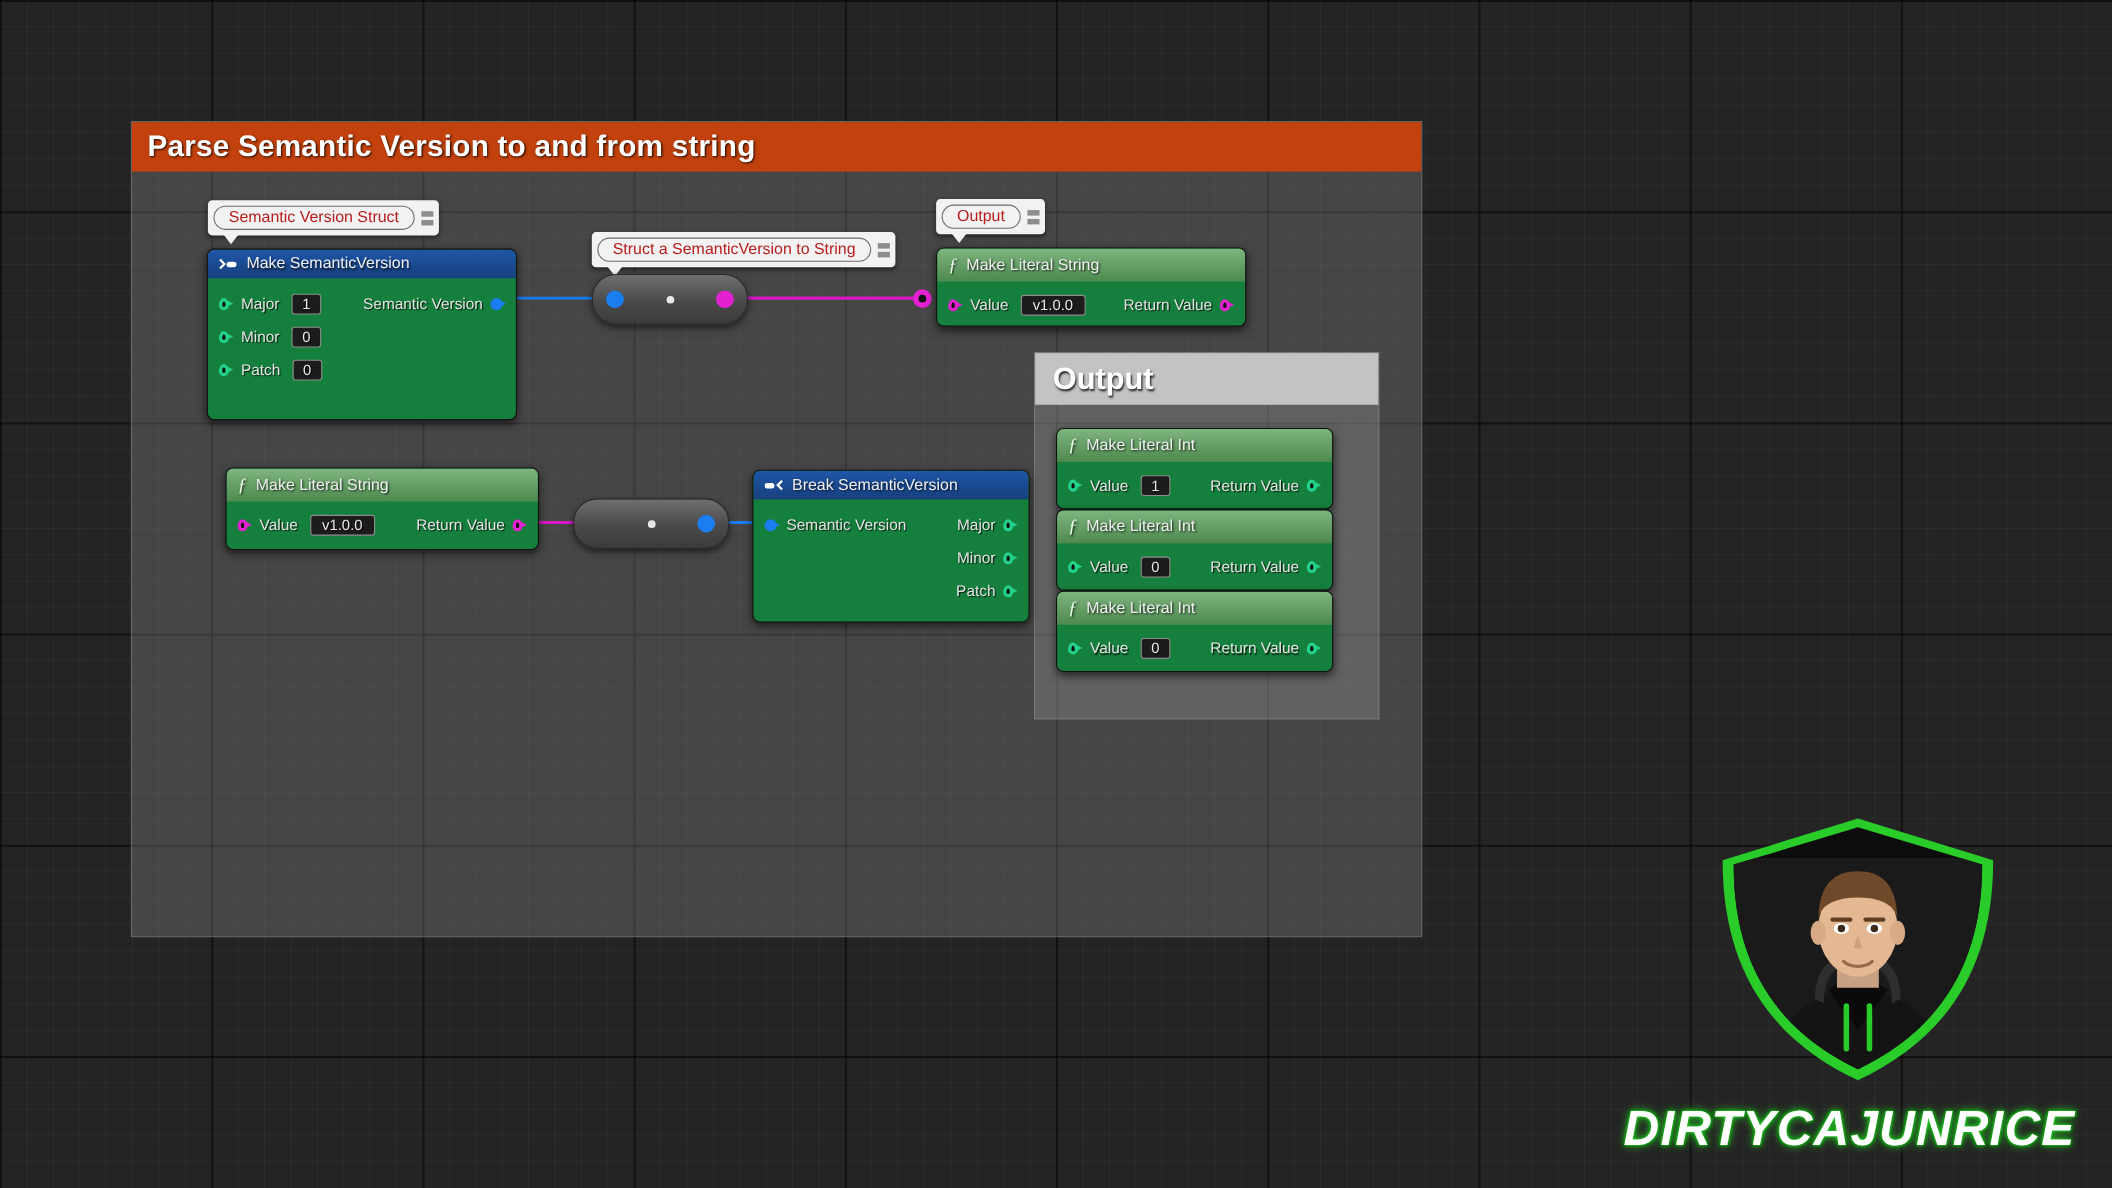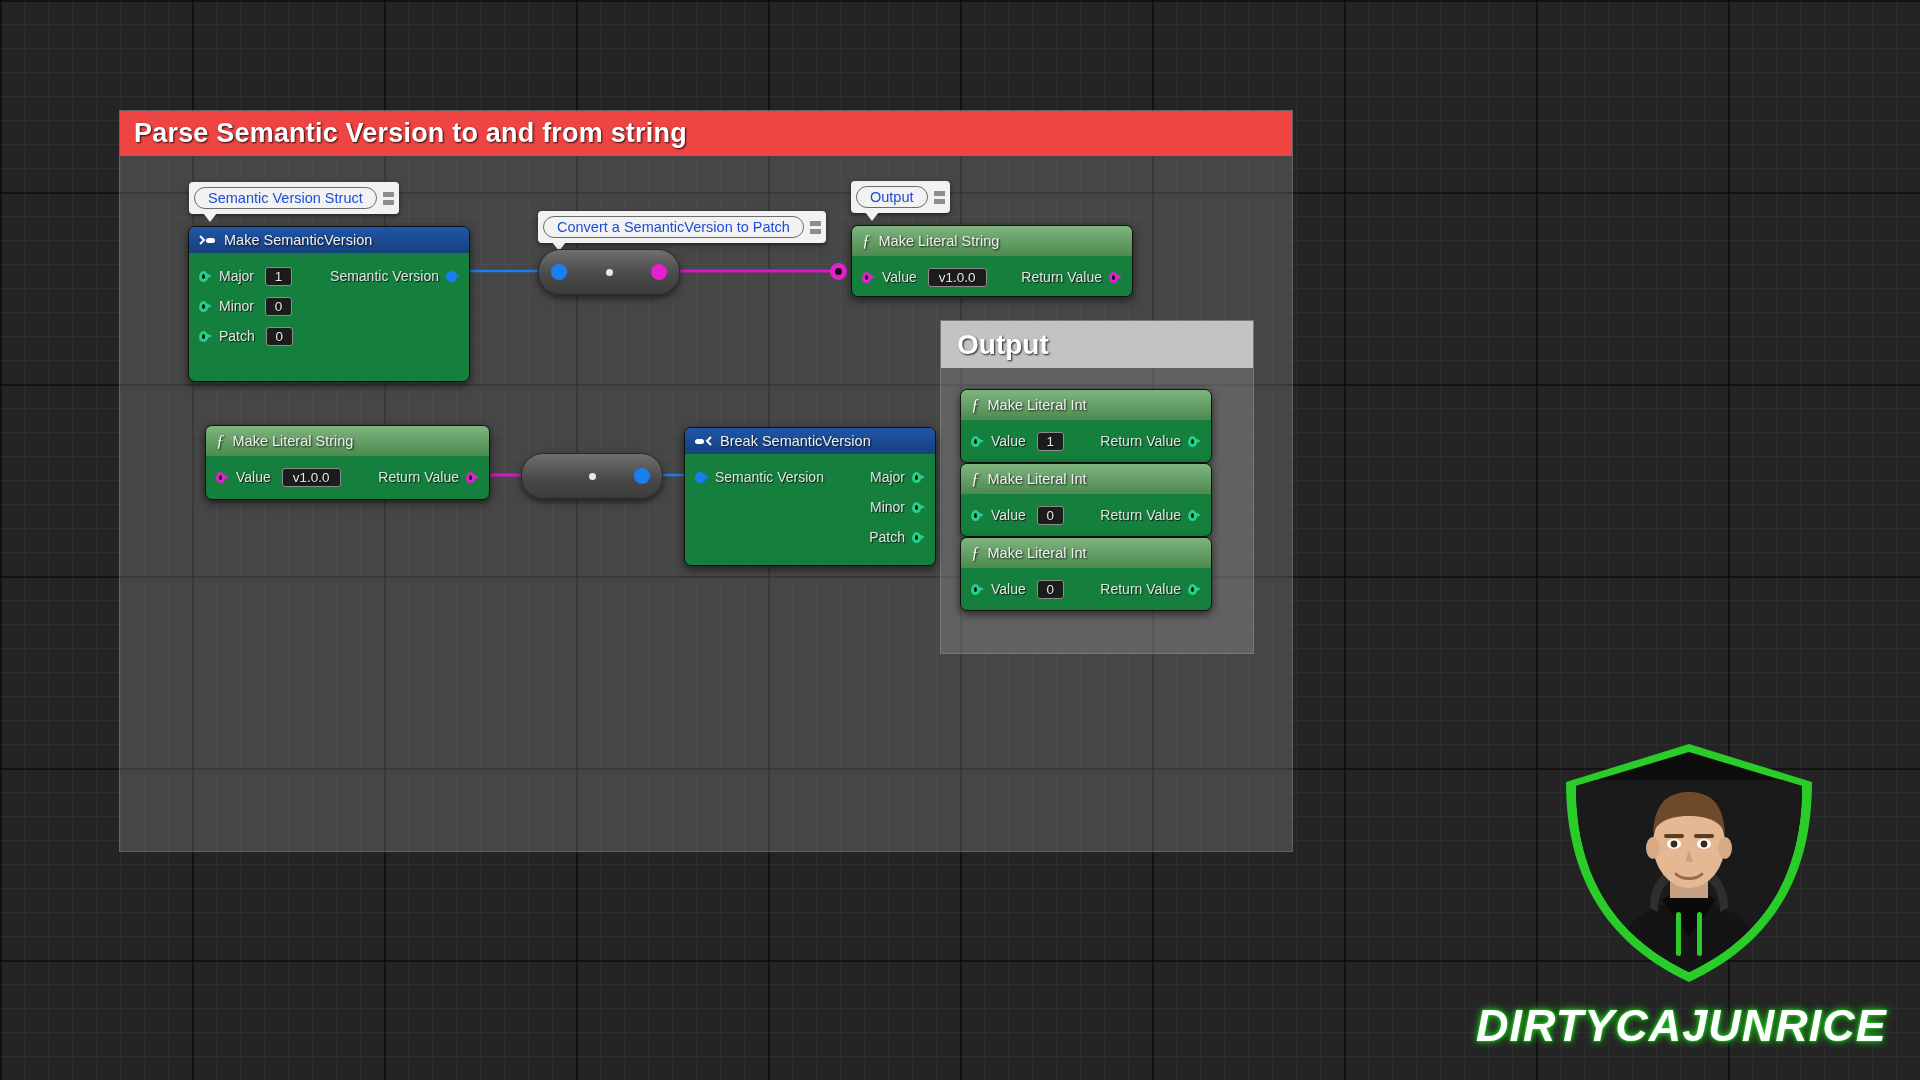--- a/index.html
+++ b/index.html
@@ -15,38 +15,38 @@
       linear-gradient(to bottom,rgba(255,255,255,.035) 1px,transparent 1px);
       background-size:24px 24px;}
   .grid-lg{background-image:
       linear-gradient(to right,rgba(0,0,0,.55) 2px,transparent 2px),
       linear-gradient(to bottom,rgba(0,0,0,.55) 2px,transparent 2px);
       background-size:192px 192px;}
 
   
   #comment-main{position:absolute;left:119px;top:110px;width:1172px;height:740px;
       background:rgba(150,150,150,.30);border:1px solid rgba(190,190,190,.25);}
-  #comment-main .cbar{height:45px;background:#ef4444;display:flex;align-items:center;
+  #comment-main .cbar{height:45px;background:#c2410c;display:flex;align-items:center;
       padding:0 14px;box-sizing:border-box;}
   #comment-main .ctitle{font-size:27px;font-weight:bold;color:#ffffff;
       text-shadow:1px 1px 2px rgba(0,0,0,.85);letter-spacing:.2px;}
 
   #comment-output{position:absolute;left:940px;top:320px;width:312px;height:332px;
       background:rgba(150,150,150,.34);border:1px solid rgba(190,190,190,.25);}
   #comment-output .cbar{height:47px;background:#c3c3c3;display:flex;align-items:center;
       padding:0 16px;box-sizing:border-box;}
   #comment-output .ctitle{font-size:28px;font-weight:bold;color:#ffffff;
       text-shadow:1px 1px 2px rgba(0,0,0,.85);}
 
   
   .bubble{position:absolute;background:#f2f2f2;border-radius:4px;
       display:flex;align-items:center;padding:3px 5px;box-sizing:border-box;
       box-shadow:0 2px 5px rgba(0,0,0,.5);}
   .bubble .pill{border:1.6px solid #6b6b6b;border-radius:13px;padding:2px 13px;
-      font-size:14.5px;color:#1d4ed8;white-space:nowrap;}
+      font-size:14.5px;color:#b91c1c;white-space:nowrap;}
   .bubble .dots{display:flex;flex-direction:column;gap:3px;margin-left:6px;}
   .bubble .dots i{display:block;width:11px;height:5px;background:#8d8d8d;}
   .bubble:after{content:"";position:absolute;left:14px;bottom:-8px;
       width:0;height:0;border-left:7px solid transparent;border-right:7px solid transparent;
       border-top:9px solid #f2f2f2;}
 
   
   .node{position:absolute;border-radius:7px;background:#15803d;
       box-shadow:0 3px 8px rgba(0,0,0,.6);border:1px solid #111;overflow:hidden;}
   .node .hdr{display:flex;align-items:center;gap:8px;padding:5px 10px;
@@ -175,21 +175,21 @@
       <div class="row">
         <span class="pin int"></span>
         <span class="lbl">Patch</span>
         <span class="valbox">0</span>
       </div>
 
     </div>
   </div>
 
   <div class="bubble" style="left:538px;top:211px;height:32px;">
-    <span class="pill">Convert a SemanticVersion to Patch</span>
+    <span class="pill">Struct a SemanticVersion to String</span>
     <span class="dots">
       <i></i>
         <i></i>
     </span>
   </div>
 
   <div class="cast" style="left:538px;top:249px;width:140px;">
     <span class="cdot"></span>
     <span class="castpin in blue"></span>
     <span class="castpin out mag"></span>

